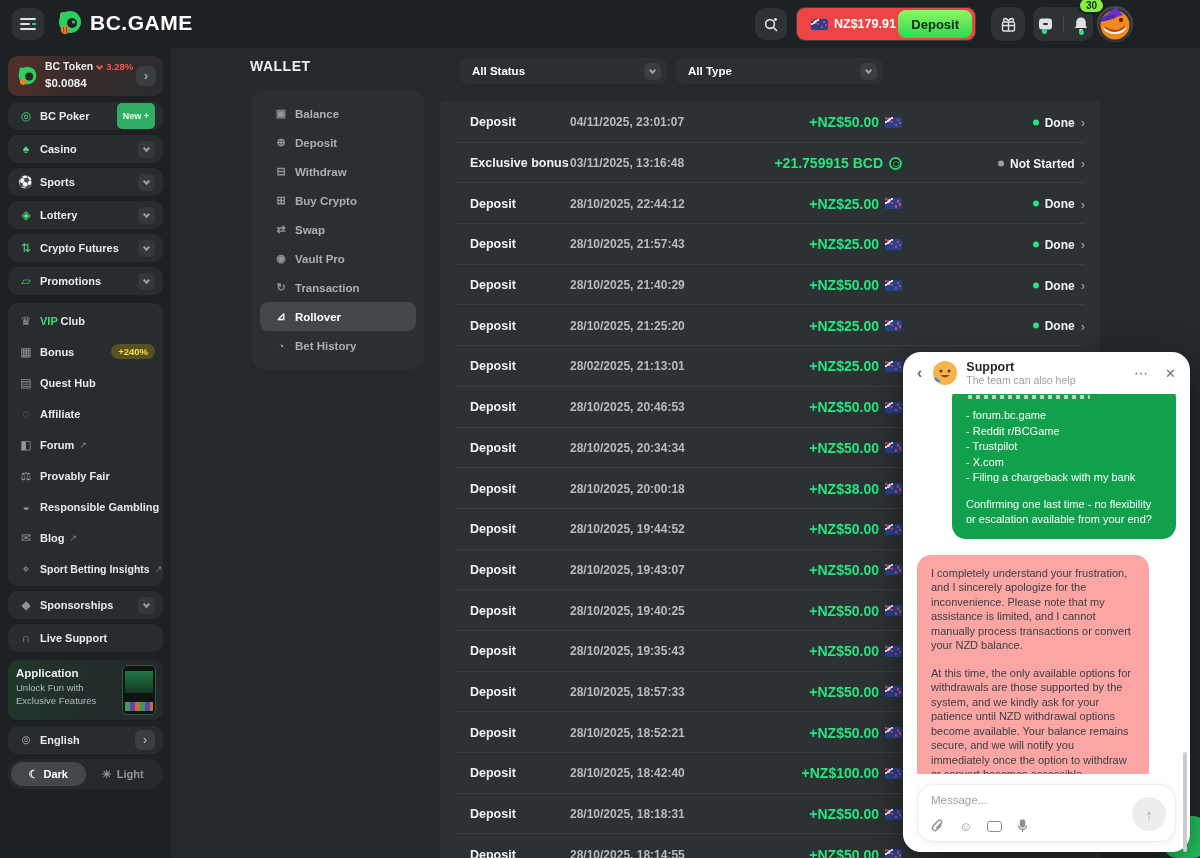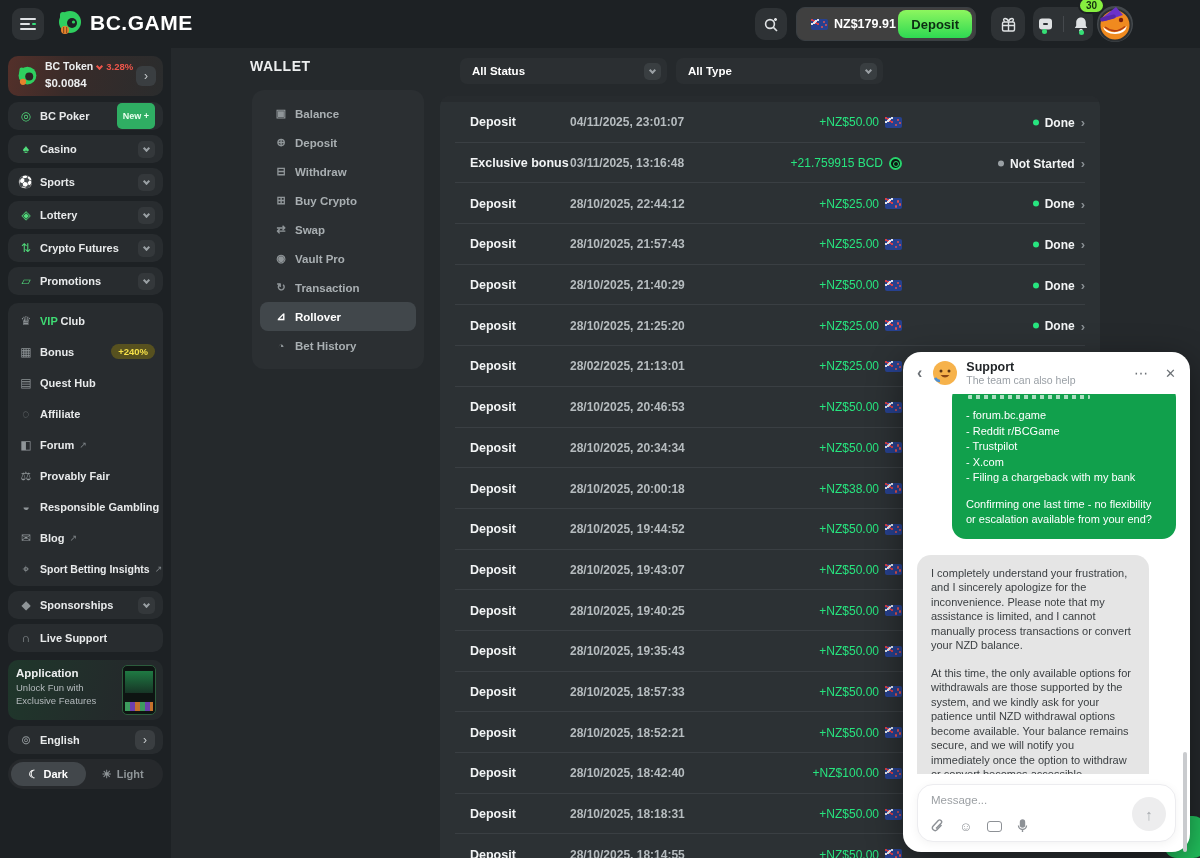--- a/index.html
+++ b/index.html
@@ -11,21 +11,21 @@
   .hamb{position:absolute;left:12px;top:8px;width:32px;height:32px;border-radius:9px;background:#2e3235;cursor:pointer}
   .hamb i{position:absolute;left:8px;height:2px;border-radius:2px;background:#dfe2e4;display:block}
   .hamb i:nth-child(1){top:10px;width:16px}
   .hamb i:nth-child(2){top:15px;width:10px}
   .hamb i:nth-child(2)::after{content:"";position:absolute;left:12px;top:0;width:4px;height:2px;background:#34e07a;border-radius:2px}
   .hamb i:nth-child(3){top:20px;width:16px}
   .logo{position:absolute;left:56px;top:9px;display:flex;align-items:center;gap:7px}
   .logo-text{font-size:21px;font-weight:800;letter-spacing:.5px;color:#fff}
   .tb-btn{position:absolute;top:7px;height:34px;background:#2e3235;border-radius:10px;display:flex;align-items:center;justify-content:center}
   .searchbtn{left:755px;width:32px;top:8px;height:32px}
-  .walletbox{position:absolute;left:796px;top:7px;width:180px;height:34px;background:#404040;border:1px solid #3a3f43;border-radius:9px;display:flex;align-items:center;padding-left:8px}
+  .walletbox{position:absolute;left:796px;top:7px;width:180px;height:34px;background:#ef4444;border:1px solid #3a3f43;border-radius:9px;display:flex;align-items:center;padding-left:8px}
   .walletbox .amt-txt{font-size:12.5px;font-weight:700;margin-left:6px;color:#fff}
   .cv{display:inline-block;width:6px;height:6px;border-right:2px solid #9aa0a4;border-bottom:2px solid #9aa0a4;transform:rotate(45deg)}
   .walletbox .cv{margin-left:12px;margin-top:-3px}
   .depositbtn{position:absolute;right:3px;top:2px;height:28px;padding:0 13px;border-radius:8px;border:none;background:linear-gradient(180deg,#8df65f,#2ed952);color:#0c2d12;font-weight:800;font-size:13px;font-family:inherit;cursor:pointer}
   .giftbtn{left:991px;width:34px}
   .msgbellgrp{position:absolute;left:1033px;top:7px;width:60px;height:34px;background:#2e3235;border-radius:10px;display:flex;align-items:center;justify-content:space-around}
   .grp-div{width:1px;height:16px;background:#45494d}
   .badge30{position:absolute;left:1078px;top:-3px;background:#86ef3f;color:#14320f;font-size:10px;font-weight:800;padding:1px 6px;border-radius:9px;border:2px solid #1d2124;z-index:41}
   .avatar{position:absolute;left:1096px;top:5px;width:38px;height:38px;border-radius:50%;cursor:pointer}
   .greendot{position:absolute;width:5px;height:5px;border-radius:50%;background:#35e076}
@@ -75,21 +75,21 @@
   .dd{position:absolute;top:58px;width:207px;height:26px;background:#2b2f32;border-radius:7px;display:flex;align-items:center;padding:0 6px 0 12px;cursor:pointer;z-index:10}
   .dd-label{font-size:11.5px;font-weight:700;color:#fff}
   .dd .cvbtn{margin-left:auto;background:#393e41}
   .table{position:absolute;left:440px;top:96px;width:660px;height:762px;background:#2c3134;border-radius:10px 10px 0 0;overflow:hidden;z-index:5}
   .table::before{content:"";display:block;height:6px;background:#272b2e;border-radius:10px 10px 0 0}
   .trow{position:relative;height:40.7px}
   .trow::after{content:"";position:absolute;left:15px;right:15px;bottom:0;height:1px;background:#3a3f43}
   .t-type{position:absolute;left:30px;top:50%;transform:translateY(-50%);font-size:12.5px;font-weight:800;color:#f2f4f5}
   .t-date{position:absolute;left:130px;top:50%;transform:translateY(-50%);font-size:12px;font-weight:700;color:#b6bcbf}
   .t-amt{position:absolute;right:198px;top:50%;transform:translateY(-50%);display:flex;align-items:center}
-  .t-amt b{font-size:12px;font-weight:400;color:#27e57f}
+  .t-amt b{font-size:14px;font-weight:700;color:#27e57f}
   .flag{width:17px;height:11px;border-radius:2px;background:#27418f;position:relative;display:inline-block;margin-left:6px;flex:none}
   .flag::before{content:"";position:absolute;left:0;top:0;width:8px;height:6px;
     background:linear-gradient(to bottom right,transparent 40%,#dfe4ee 40%,#dfe4ee 60%,transparent 60%),linear-gradient(to bottom left,transparent 40%,#d4404a 40%,#d4404a 60%,transparent 60%)}
   .flag::after{content:"";position:absolute;right:3px;top:2px;width:2.5px;height:2.5px;border-radius:50%;background:#e05252;box-shadow:-2px 5px 0 #e05252,2px 3px 0 #e05252}
   .coin{width:13px;height:13px;border-radius:50%;background:#0d1411;border:2.5px solid #27d36c;display:inline-block;margin-left:6px;position:relative;flex:none}
   .coin::after{content:"";position:absolute;left:2px;top:2px;width:4px;height:4px;border-radius:50%;border:1.5px solid #27d36c}
   .t-status{position:absolute;right:15px;top:50%;transform:translateY(-50%);display:flex;align-items:center;gap:6px;cursor:pointer}
   .t-status b{font-size:12px;font-weight:800;color:#f2f4f5}
   .dot{width:6px;height:6px;border-radius:50%;background:#9aa0a4}
   .dot.done{background:#27e57f}
@@ -106,21 +106,21 @@
   .chat-title{font-size:12.5px;font-weight:700;color:#1f2326}
   .chat-sub{font-size:10.5px;color:#9aa0a6}
   .chat-more{margin-left:auto;color:#6b7075;font-size:14px;letter-spacing:1px;cursor:pointer}
   .chat-x{margin-left:16px;color:#6b7075;font-size:13px;cursor:pointer}
   .chat-body{position:absolute;top:42px;left:0;right:0;bottom:78px;overflow:hidden;padding:0 14px}
   .bubble{border-radius:14px;padding:11px 14px;font-size:11px}
   .bubble.green{margin-top:-10px;margin-left:auto;width:224px;background:#11a04c;color:#fff;line-height:15px}
   .frag{height:4px;margin:0 2px 9px 2px;width:62%;background:repeating-linear-gradient(90deg,rgba(255,255,255,.65) 0 4px,transparent 4px 8px);border-radius:1px}
   .chat-line{line-height:15.5px}
   .bubble-close{margin-top:11px;line-height:15.5px}
-  .bubble.gray{margin-top:16px;width:232px;background:#e5e5e5;color:#3c4043;line-height:14.5px}
+  .bubble.gray{margin-top:16px;width:232px;background:#fca5a5;color:#3c4043;line-height:14.5px}
   .bubble.gray p + p{margin-top:13px}
   .chat-input{position:absolute;left:14px;right:14px;bottom:10px;height:58px;border:1px solid #ececef;border-radius:16px;box-shadow:0 2px 10px rgba(0,0,0,.05);background:#fff}
   .chat-input input{position:absolute;left:13px;top:9px;right:60px;border:none;outline:none;font-size:11.5px;font-family:inherit;color:#3c4043;background:transparent}
   .chat-input input::placeholder{color:#9ca0a4}
   .ci-icons{position:absolute;left:13px;bottom:8px;display:flex;align-items:center;gap:15px;color:#8d9196}
   .ci-icons .gifbox{width:15px;height:11px;border:1.5px solid #8d9196;border-radius:3px}
   .smiley{font-size:13px;line-height:1}
   .sendbtn{position:absolute;right:9px;top:12px;width:34px;height:34px;border-radius:50%;background:#ededee;color:#a7abaf;display:flex;align-items:center;justify-content:center;font-size:15px;font-weight:700;cursor:pointer}
   .chat-scroll{position:absolute;right:3px;top:400px;width:4px;height:100px;border-radius:2px;background:#c9cbce}
 

